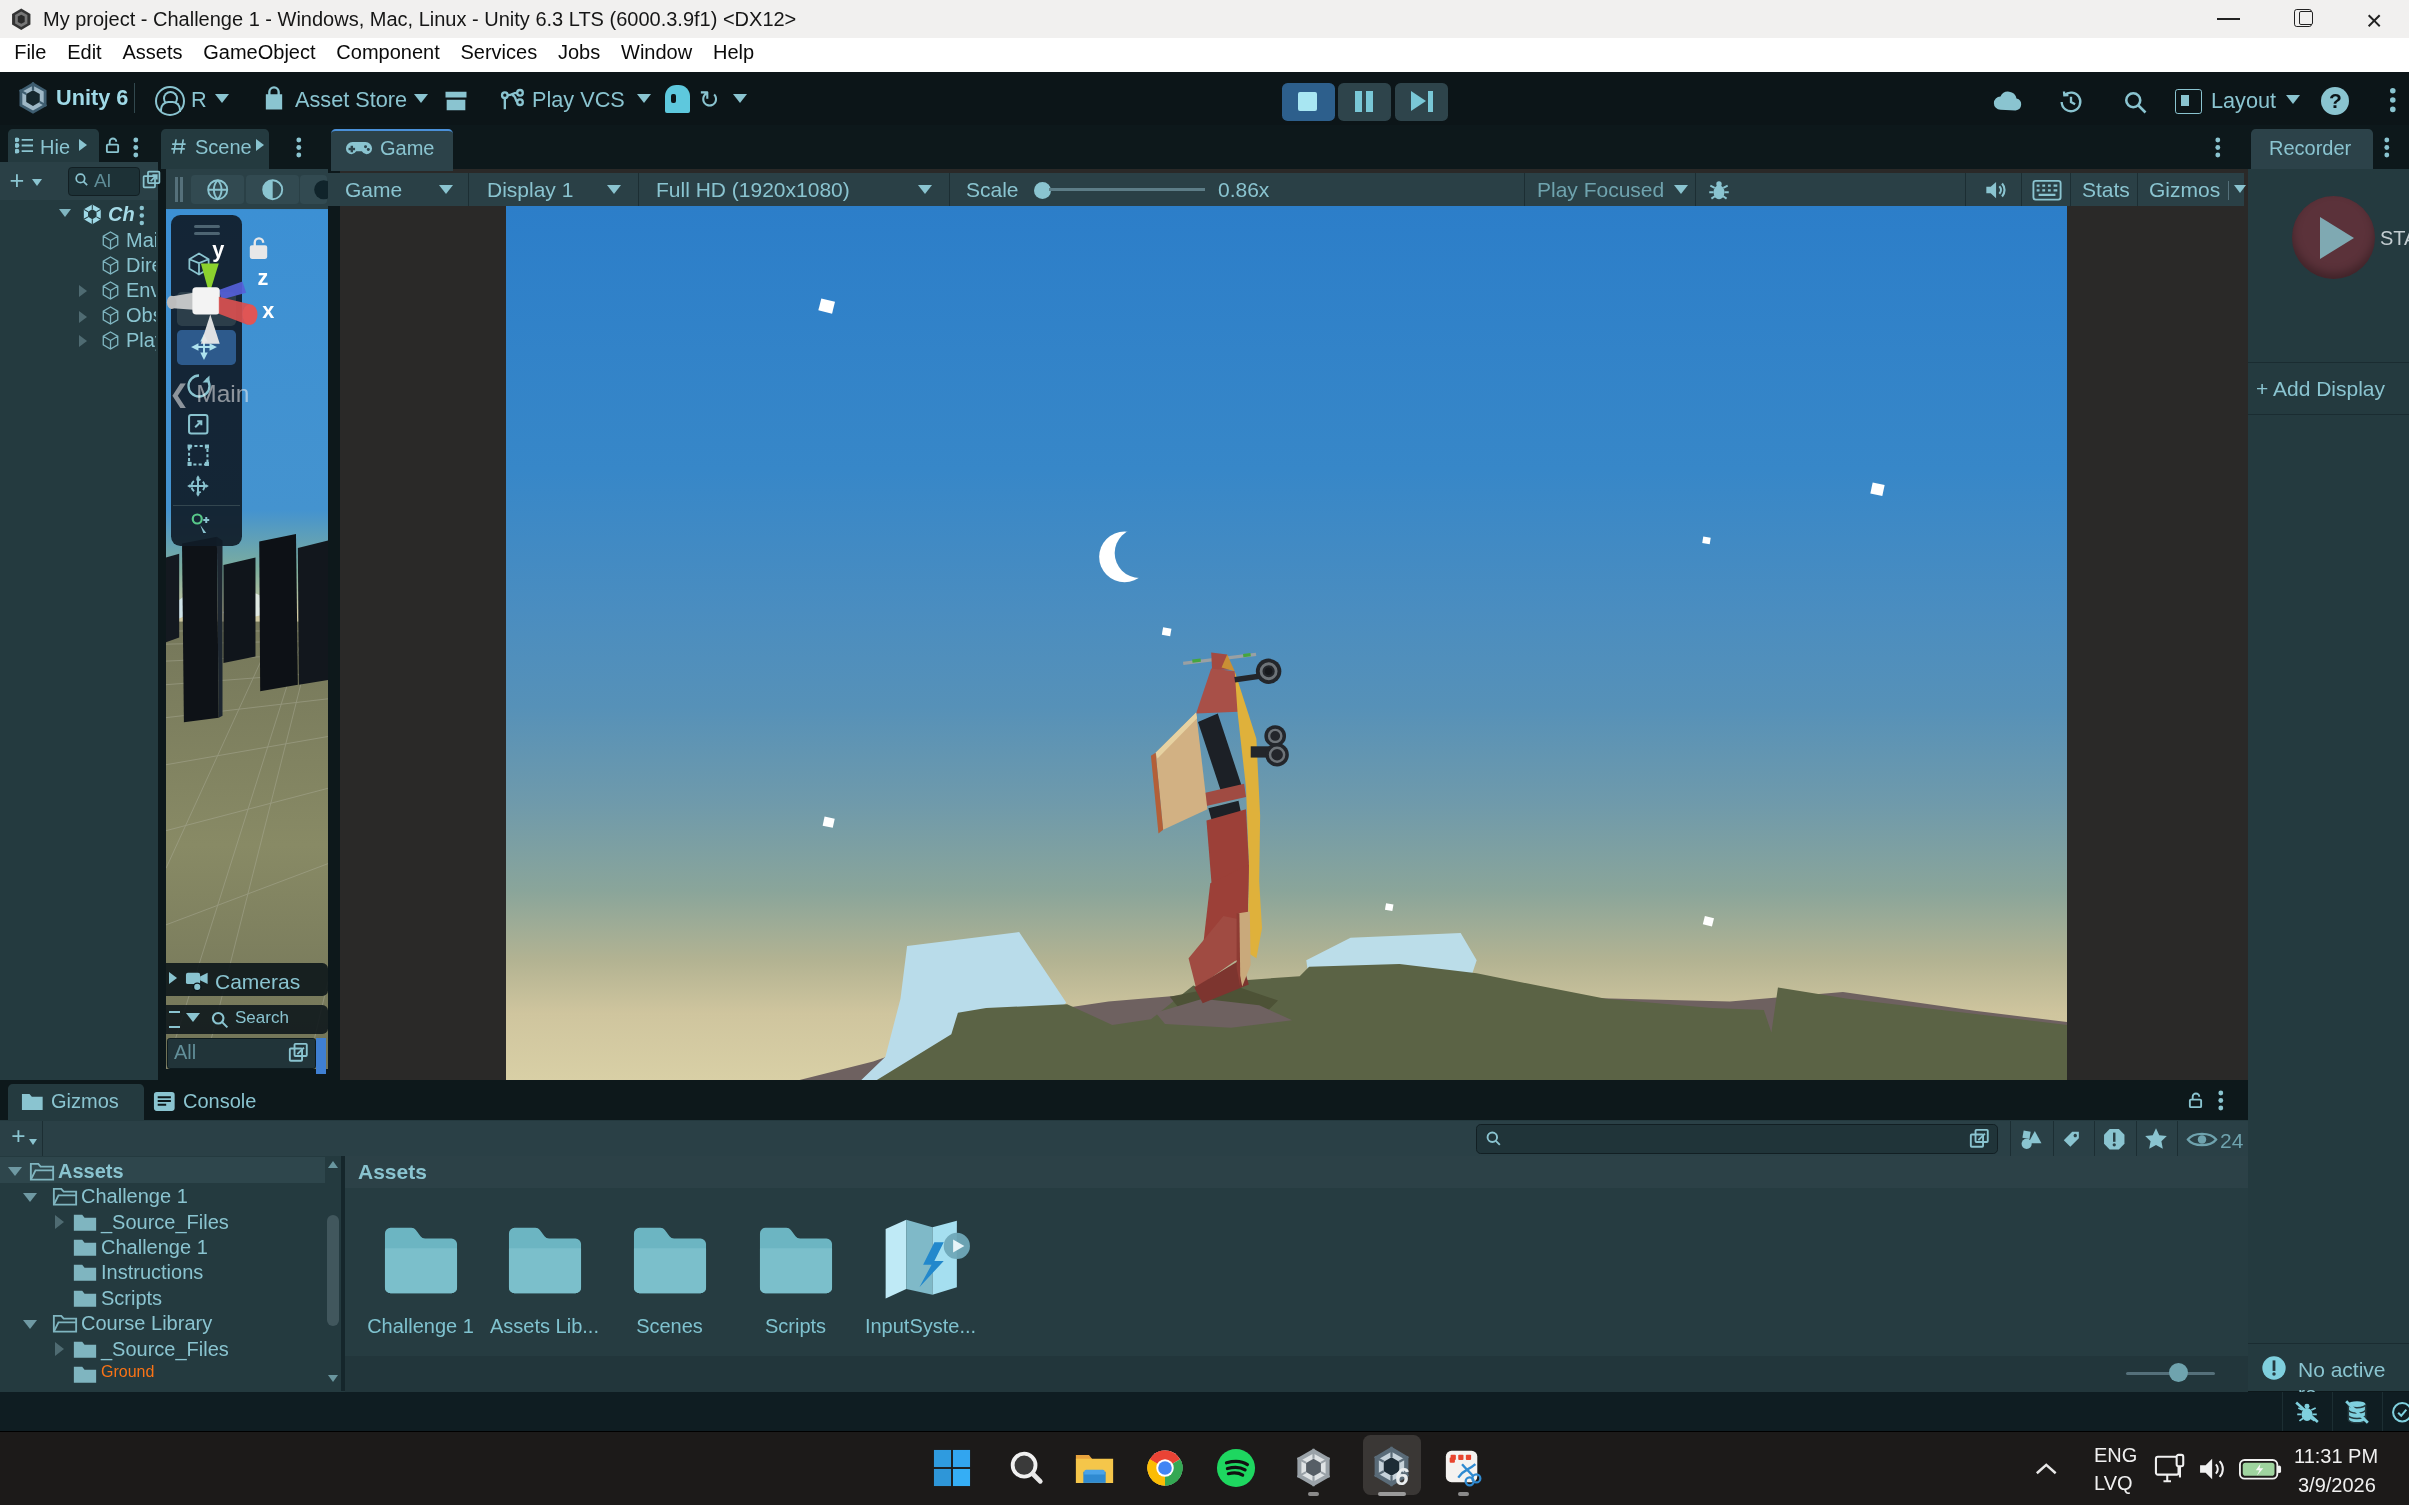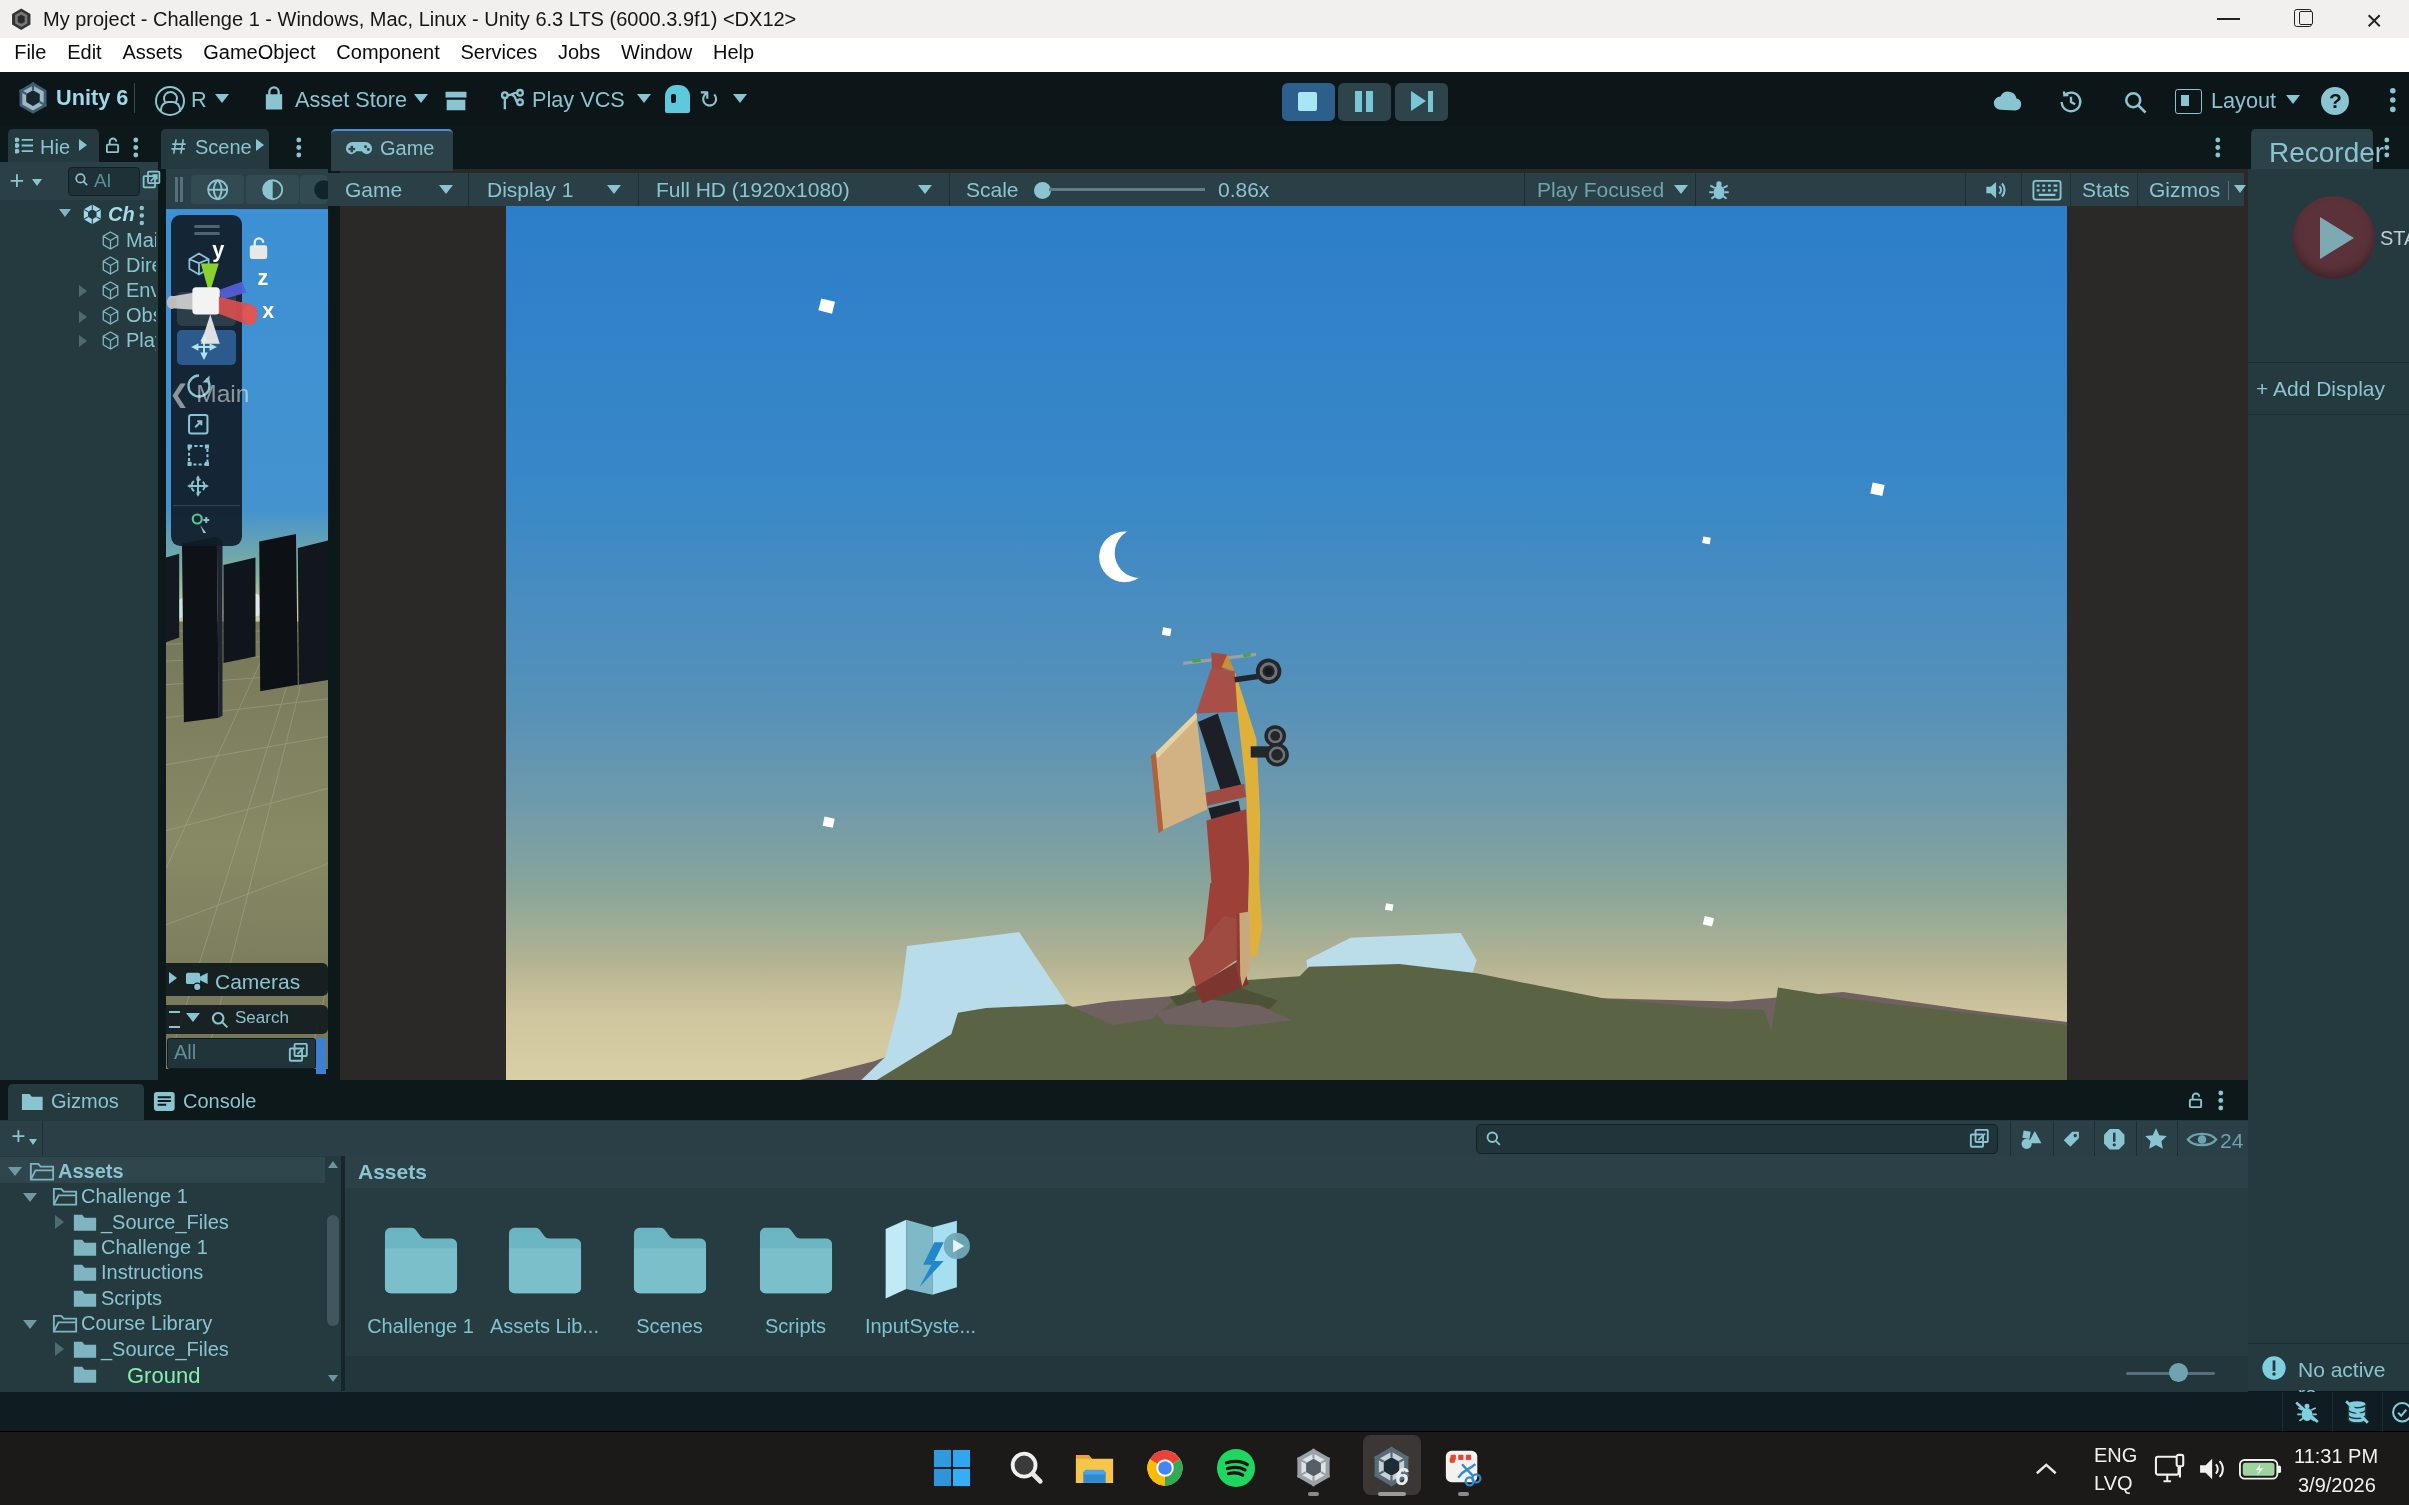--- a/index.html
+++ b/index.html
@@ -504,21 +504,21 @@
     <circle cx="817" cy="565" r="6.5" fill="none" stroke="#6d7378" stroke-width="2.6"></circle>
     <circle cx="819" cy="585" r="12.5" fill="#23262b"></circle>
     <circle cx="819" cy="585" r="7.5" fill="none" stroke="#6d7378" stroke-width="2.6"></circle>
   </g>
 </svg>
 </div>
 
 <div class="a" style="left:2248px;top:125px;width:162px;height:1266px;background:#243a3f;"></div>
 <div class="a" style="left:2248px;top:125px;width:162px;height:44px;background:#0d181b;"></div>
 <div class="a" style="left:2251px;top:129px;width:122px;height:40px;background:#2c4249;border-radius:4.7px 4.7px 0 0;"></div>
-<div class="a tx" style="left:2269px;top:137px;font-size:28px;">Recorder</div>
+<div class="a tx" style="left:2269px;top:137px;font-size:20px;">Recorder</div>
 <div class="a" style="left:2384px;top:137px;width:5.6px;height:21px;">
 <svg width="5.6" height="21" viewBox="0 0 6 22">
       <circle cx="3" cy="3" r="2.6" fill="#8ac4d0"></circle>
       <circle cx="3" cy="11" r="2.6" fill="#8ac4d0"></circle>
       <circle cx="3" cy="19" r="2.6" fill="#8ac4d0"></circle>
     </svg>
 </div>
 <div class="a" style="left:2292px;top:196px;width:83px;height:83px;border-radius:50%;background:#5b323a;box-shadow:inset 0 -5.6px 9.4px rgba(0,0,0,0.3);"></div>
 <div class="a" style="left:2320px;top:217px;border-top:21px solid transparent;border-bottom:21px solid transparent;border-left:34px solid #7fa9b2;"></div>
 <div class="a" style="left:2380px;top:227px;font-size:20px;color:#c3cdd1;">STAR</div>
@@ -658,21 +658,21 @@
     </svg>
     <div style="position:absolute;left:81px;top:156px;font-size:20px;color:#8ac4d0;white-space:nowrap;">Course Library</div>
     <div style="position:absolute;left:55px;top:186px;border-top:7.5px solid transparent;border-bottom:7.5px solid transparent;border-left:9.4px solid #4f6b72;"></div>
     <svg style="position:absolute;left:72px;top:182px;" width="26" height="22.6" viewBox="0 0 28 24" fill="#7fb5c0">
       <path d="M2 4 L11 4 L13.5 7 L26 7 L26 21 L2 21 Z"></path>
     </svg>
     <div style="position:absolute;left:101px;top:182px;font-size:20px;color:#8ac4d0;white-space:nowrap;">_Source_Files</div>
     <svg style="position:absolute;left:72px;top:207px;" width="26" height="22.6" viewBox="0 0 28 24" fill="#7fb5c0">
       <path d="M2 4 L11 4 L13.5 7 L26 7 L26 21 L2 21 Z"></path>
     </svg>
-    <div style="position:absolute;left:101px;top:207px;font-size:22px;color:#86efac;white-space:nowrap;margin-left:26px;">Ground</div>
+    <div style="position:absolute;left:101px;top:207px;font-size:16px;color:#f97316;white-space:nowrap;">Ground</div>
   </div>
 
 <div class="a" style="left:325px;top:1156px;width:16px;height:235px;background:#243a3f;"></div>
 <div class="a" style="left:328px;top:1161px;border-left:5.6px solid transparent;border-right:5.6px solid transparent;border-bottom:7.5px solid #69969f;"></div>
 <div class="a" style="left:327px;top:1215px;width:12.2px;height:111px;background:#41575d;border-radius:6.6px;"></div>
 <div class="a" style="left:328px;top:1375px;border-left:5.6px solid transparent;border-right:5.6px solid transparent;border-top:7.5px solid #69969f;"></div>
 <div class="a" style="left:341px;top:1156px;width:3.8px;height:235px;background:#15262b;"></div>
 
 <div class="a" style="left:345px;top:1156px;width:1903px;height:32px;background:#2c4147;"></div>
 <div class="a" style="left:358px;top:1160px;font-size:21px;font-weight:bold;color:#8ac4d0;">Assets</div>

